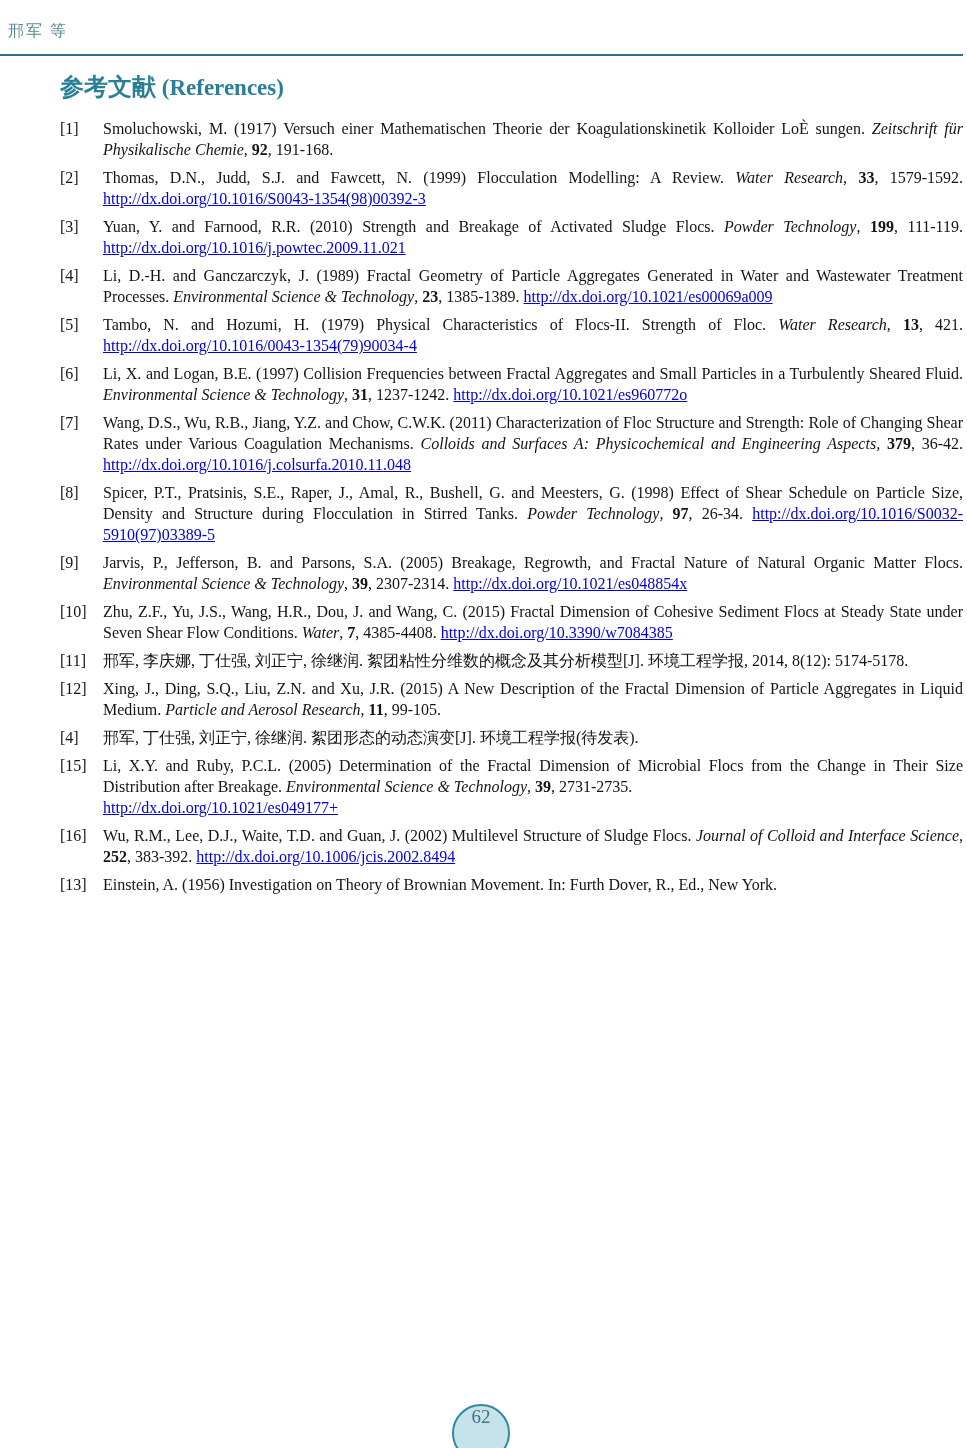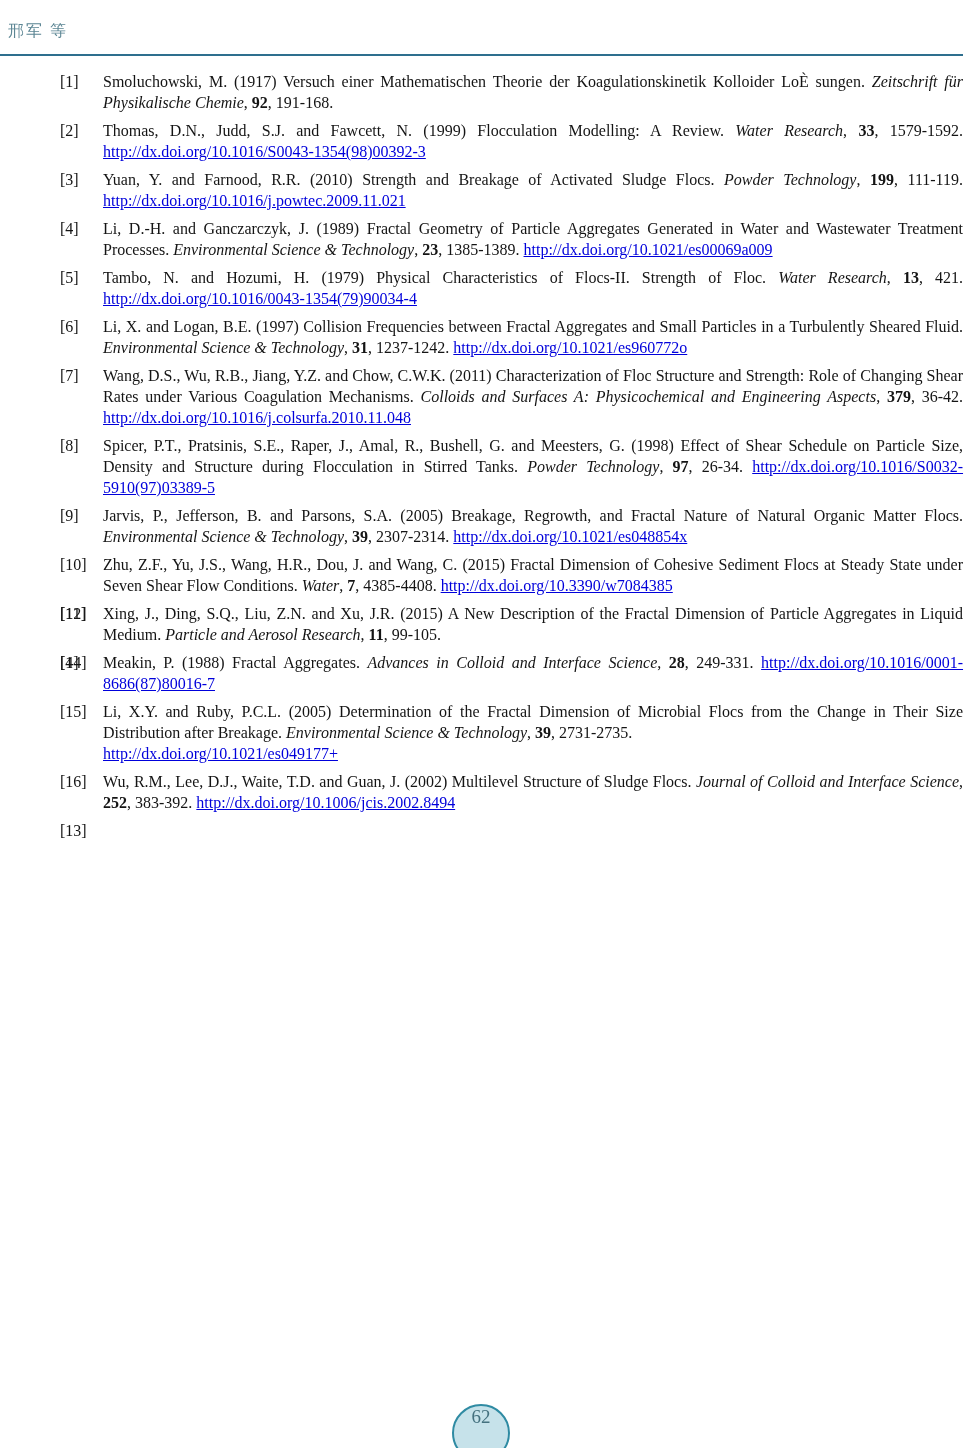--- a/index.html
+++ b/index.html
@@ -63,39 +63,41 @@
 </head>
 <body>
 
 <div class="page">
 
   <div class="author-line">邢军 等</div>
 
   <div class="rule"></div>
 
   <div class="content">
+    <div class="heading">
+      <span class="zh">参考文献</span><span class="en"> (References)</span>
+    </div>
 
     <div>
         <div class="ref"><span class="ref-label">[1]</span><span class="ref-body"><span class="plain">Smoluchowski, M. (1917) Versuch einer Mathematischen Theorie der Koagulationskinetik Kolloider LoÈ sungen. </span><span class="italic">Zeitschrift für Physikalische Chemie</span><span class="plain">, </span><span class="bold">92</span><span class="plain">, 191-168.</span></span></div>
         <div class="ref"><span class="ref-label">[2]</span><span class="ref-body"><span class="plain">Thomas, D.N., Judd, S.J. and Fawcett, N. (1999) Flocculation Modelling: A Review. </span><span class="italic">Water Research</span><span class="plain">, </span><span class="bold">33</span><span class="plain">, 1579-1592. </span><a href="#">http://dx.doi.org/10.1016/S0043-1354(98)00392-3</a></span></div>
         <div class="ref"><span class="ref-label">[3]</span><span class="ref-body"><span class="plain">Yuan, Y. and Farnood, R.R. (2010) Strength and Breakage of Activated Sludge Flocs. </span><span class="italic">Powder Technology</span><span class="plain">, </span><span class="bold">199</span><span class="plain">, 111-119. </span><a href="#">http://dx.doi.org/10.1016/j.powtec.2009.11.021</a></span></div>
         <div class="ref"><span class="ref-label">[4]</span><span class="ref-body"><span class="plain">Li, D.-H. and Ganczarczyk, J. (1989) Fractal Geometry of Particle Aggregates Generated in Water and Wastewater Treatment Processes. </span><span class="italic">Environmental Science &amp; Technology</span><span class="plain">, </span><span class="bold">23</span><span class="plain">, 1385-1389. </span><a href="#">http://dx.doi.org/10.1021/es00069a009</a></span></div>
         <div class="ref"><span class="ref-label">[5]</span><span class="ref-body"><span class="plain">Tambo, N. and Hozumi, H. (1979) Physical Characteristics of Flocs-II. Strength of Floc. </span><span class="italic">Water Research</span><span class="plain">, </span><span class="bold">13</span><span class="plain">, 421. </span><a href="#">http://dx.doi.org/10.1016/0043-1354(79)90034-4</a></span></div>
         <div class="ref"><span class="ref-label">[6]</span><span class="ref-body"><span class="plain">Li, X. and Logan, B.E. (1997) Collision Frequencies between Fractal Aggregates and Small Particles in a Turbulently Sheared Fluid. </span><span class="italic">Environmental Science &amp; Technology</span><span class="plain">, </span><span class="bold">31</span><span class="plain">, 1237-1242. </span><a href="#">http://dx.doi.org/10.1021/es960772o</a></span></div>
         <div class="ref"><span class="ref-label">[7]</span><span class="ref-body"><span class="plain">Wang, D.S., Wu, R.B., Jiang, Y.Z. and Chow, C.W.K. (2011) Characterization of Floc Structure and Strength: Role of Changing Shear Rates under Various Coagulation Mechanisms. </span><span class="italic">Colloids and Surfaces A: Physicochemical and Engineering Aspects</span><span class="plain">, </span><span class="bold">379</span><span class="plain">, 36-42. </span><a href="#">http://dx.doi.org/10.1016/j.colsurfa.2010.11.048</a></span></div>
         <div class="ref"><span class="ref-label">[8]</span><span class="ref-body"><span class="plain">Spicer, P.T., Pratsinis, S.E., Raper, J., Amal, R., Bushell, G. and Meesters, G. (1998) Effect of Shear Schedule on Particle Size, Density and Structure during Flocculation in Stirred Tanks. </span><span class="italic">Powder Technology</span><span class="plain">, </span><span class="bold">97</span><span class="plain">, 26-34. </span><a href="#">http://dx.doi.org/10.1016/S0032-5910(97)03389-5</a></span></div>
         <div class="ref"><span class="ref-label">[9]</span><span class="ref-body"><span class="plain">Jarvis, P., Jefferson, B. and Parsons, S.A. (2005) Breakage, Regrowth, and Fractal Nature of Natural Organic Matter Flocs. </span><span class="italic">Environmental Science &amp; Technology</span><span class="plain">, </span><span class="bold">39</span><span class="plain">, 2307-2314. </span><a href="#">http://dx.doi.org/10.1021/es048854x</a></span></div>
         <div class="ref"><span class="ref-label">[10]</span><span class="ref-body"><span class="plain">Zhu, Z.F., Yu, J.S., Wang, H.R., Dou, J. and Wang, C. (2015) Fractal Dimension of Cohesive Sediment Flocs at Steady State under Seven Shear Flow Conditions. </span><span class="italic">Water</span><span class="plain">, </span><span class="bold">7</span><span class="plain">, 4385-4408. </span><a href="#">http://dx.doi.org/10.3390/w7084385</a></span></div>
-        <div class="ref"><span class="ref-label">[11]</span></div>
+        <div class="ref"><span class="ref-label">[11]</span><span class="ref-body"><span class="plain">邢军, 李庆娜, 丁仕强, 刘正宁, 徐继润. 絮团粘性分维数的概念及其分析模型[J]. 环境工程学报, 2014, 8(12): 5174-5178.</span></span></div>
         <div class="ref"><span class="ref-label">[12]</span><span class="ref-body"><span class="plain">Xing, J., Ding, S.Q., Liu, Z.N. and Xu, J.R. (2015) A New Description of the Fractal Dimension of Particle Aggregates in Liquid Medium. </span><span class="italic">Particle and Aerosol Research</span><span class="plain">, </span><span class="bold">11</span><span class="plain">, 99-105.</span></span></div>
-        <div class="ref"><span class="ref-label">[4]</span></div>
-        <div class="ref"><span class="ref-label">[14]</span><span class="ref-body"><span class="plain">Meakin, P. (1988) Fractal Aggregates. </span><span class="italic">Advances in Colloid and Interface Science</span><span class="plain">, </span><span class="bold">28</span><span class="plain">, 249-331. </span><a href="#">http://dx.doi.org/10.1016/0001-8686(87)80016-7</a></span></div>
+        <div class="ref"><span class="ref-label">[4]</span><span class="ref-body"><span class="plain">邢军, 丁仕强, 刘正宁, 徐继润. 絮团形态的动态演变[J]. 环境工程学报(待发表).</span></span></div>
         <div class="ref"><span class="ref-label">[15]</span><span class="ref-body"><span class="plain">Li, X.Y. and Ruby, P.C.L. (2005) Determination of the Fractal Dimension of Microbial Flocs from the Change in Their Size Distribution after Breakage. </span><span class="italic">Environmental Science &amp; Technology</span><span class="plain">, </span><span class="bold">39</span><span class="plain">, 2731-2735. </span><br><a href="#">http://dx.doi.org/10.1021/es049177+</a></span></div>
         <div class="ref"><span class="ref-label">[16]</span><span class="ref-body"><span class="plain">Wu, R.M., Lee, D.J., Waite, T.D. and Guan, J. (2002) Multilevel Structure of Sludge Flocs. </span><span class="italic">Journal of Colloid and Interface Science</span><span class="plain">, </span><span class="bold">252</span><span class="plain">, 383-392. </span><a href="#">http://dx.doi.org/10.1006/jcis.2002.8494</a></span></div>
-        <div class="ref"><span class="ref-label">[13]</span></div>
+        <div class="ref"><span class="ref-label">[13]</span><span class="ref-body"><span class="plain">Einstein, A. (1956) Investigation on Theory of Brownian Movement. In: Furth Dover, R., Ed., New York.</span></span></div>
       </div>
   </div>
 
   <div class="badge">
     <span>62</span>
   </div>
 
 </div>
 
 </body></html>

